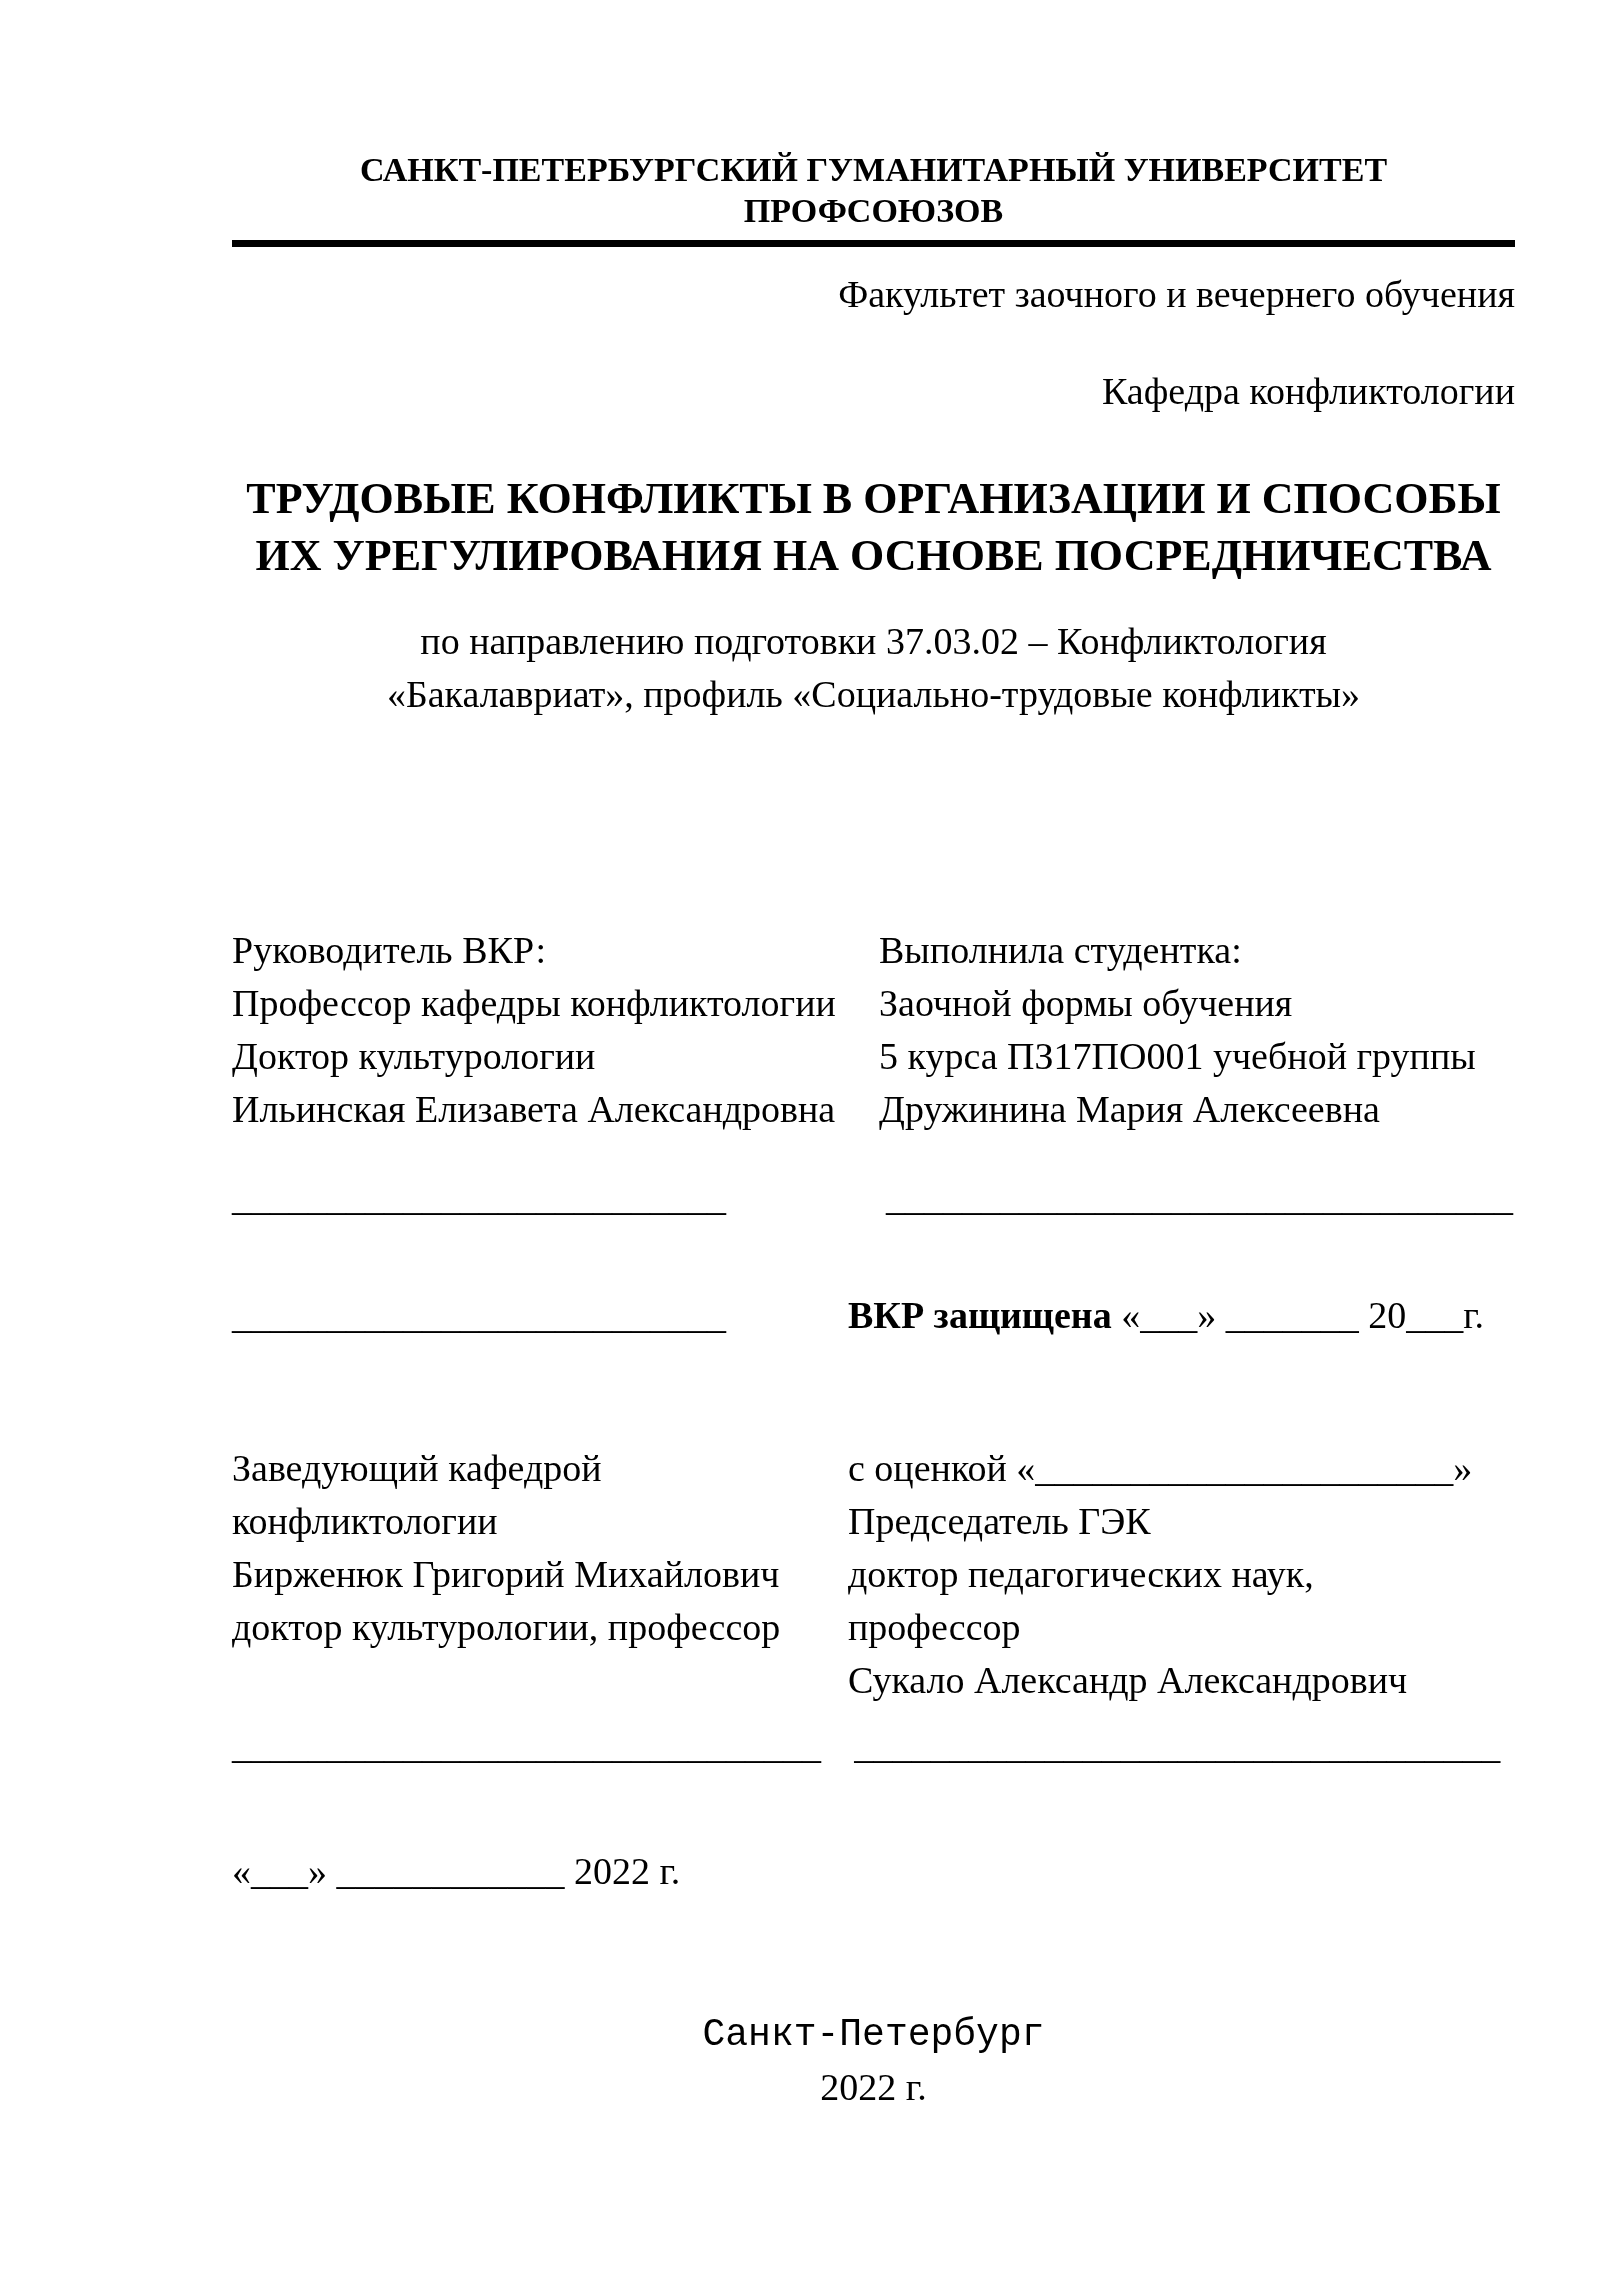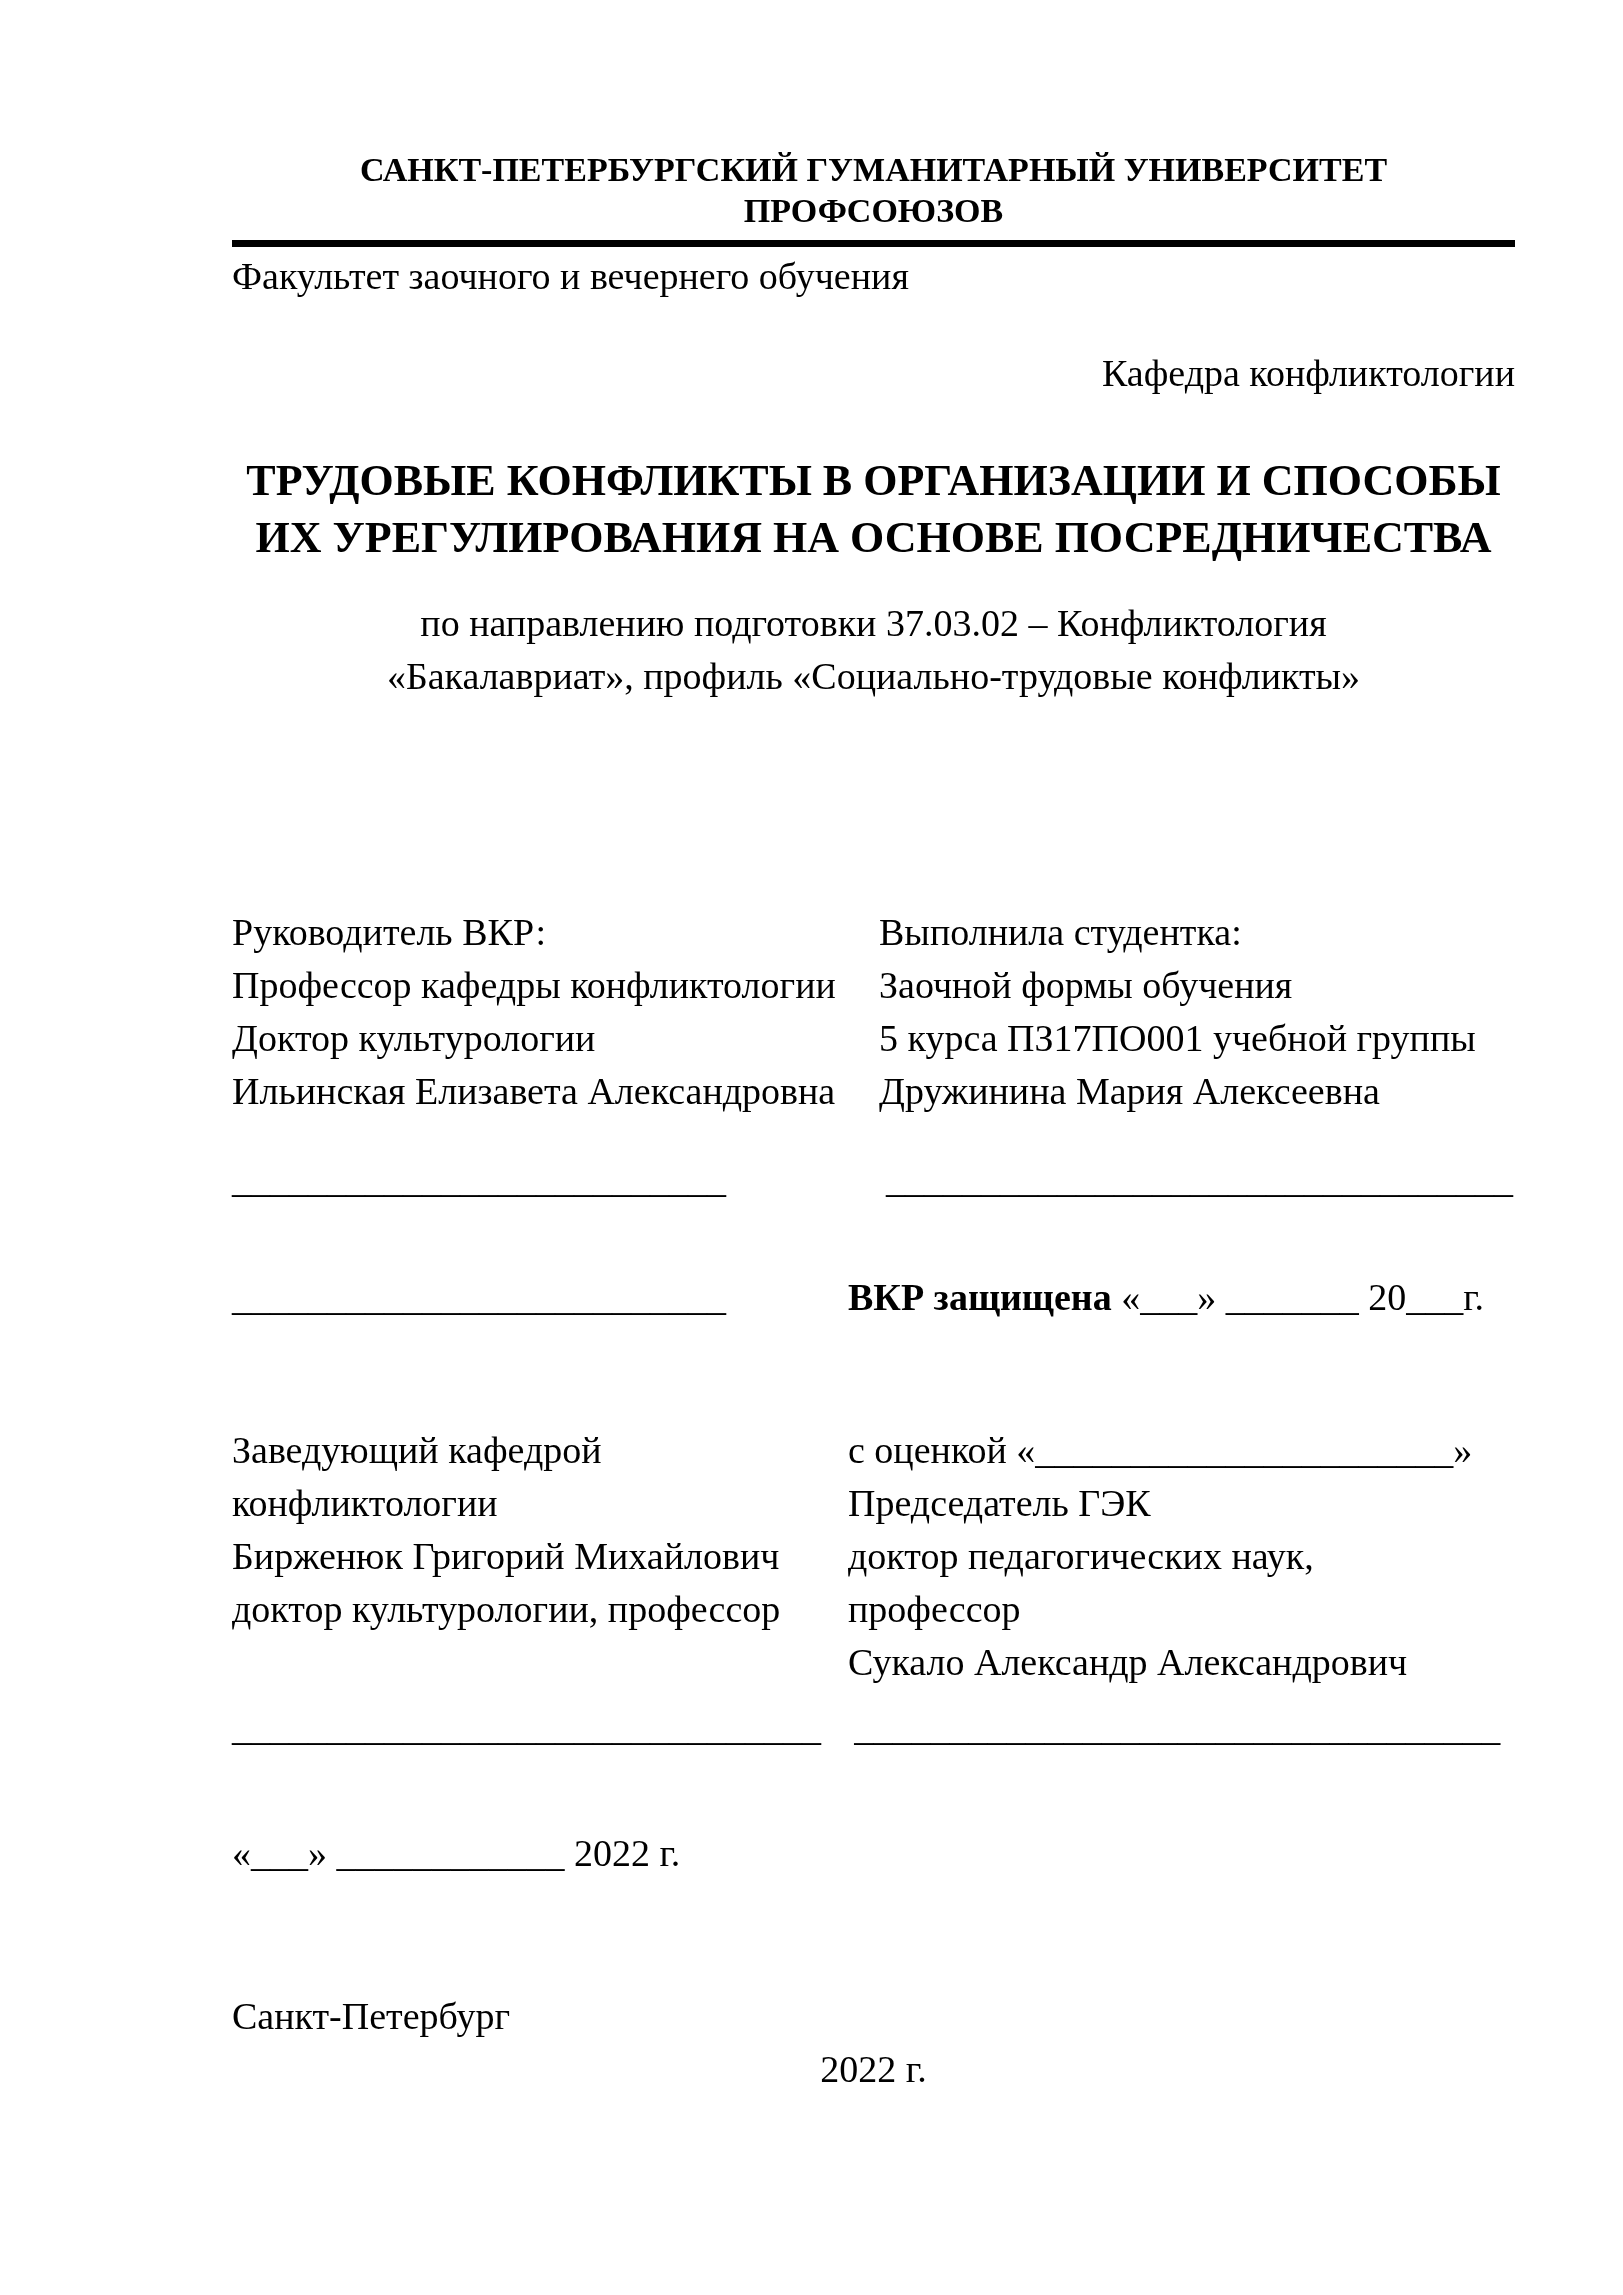--- a/index.html
+++ b/index.html
@@ -13,21 +13,21 @@
   .page {
     box-sizing: border-box;
     width: 1623px; height: 1903px;
     padding: 149px 108px 0 232px;
   }
   .uni {
     font-size: 34px; font-weight: 700;
     text-align: center; line-height: 41px;
   }
   .u-rule { border-bottom: 7px solid #000; margin-top: 9.4px; }
-  .faculty { text-align: left; margin-top: 6px; line-height: 47px; }
+  .faculty { text-align: right; margin-top: 24px; line-height: 47px; }
   .dept   { text-align: right; margin-top: 50px; line-height: 47px; }
   .worktype {
     font-weight: 700; text-align: center;
     font-size: 39px; margin-top: 94px; line-height: 47px;
   }
   .title {
     font-weight: 700; text-align: center;
     font-size: 44px; line-height: 57px;
     margin: 55px 0 0 0;
   }
@@ -35,21 +35,21 @@
   .cols { display: grid; grid-template-columns: 616px 1fr; line-height: 53px; }
   .block1 { margin-top: 203px; }
   .block1 .right { padding-left: 31px; }
   .sigrow1 { margin-top: 35px; }
   .sigrow1 .right { padding-left: 38px; }
   .row2 { margin-top: 65px; }
   .block2 { margin-top: 100px; }
   .sigrow3 { margin-top: 11.8px; }
   .sigrow3 .right { padding-left: 6.3px; }
   .dateline { margin-top: 73px; line-height: 53px; }
-  .city { margin-top: 110px; line-height: 53px; }
+  .city { text-align: center; margin-top: 110px; line-height: 53px; font-family: Liberation Mono, monospace; }
   .year { text-align: center; line-height: 53px; }
   .sig { white-space: nowrap; letter-spacing: 0; }
   b { font-weight: 700; }
 </style>
 </head>
 <body>
 
 <div class="page">
 
   <header>

